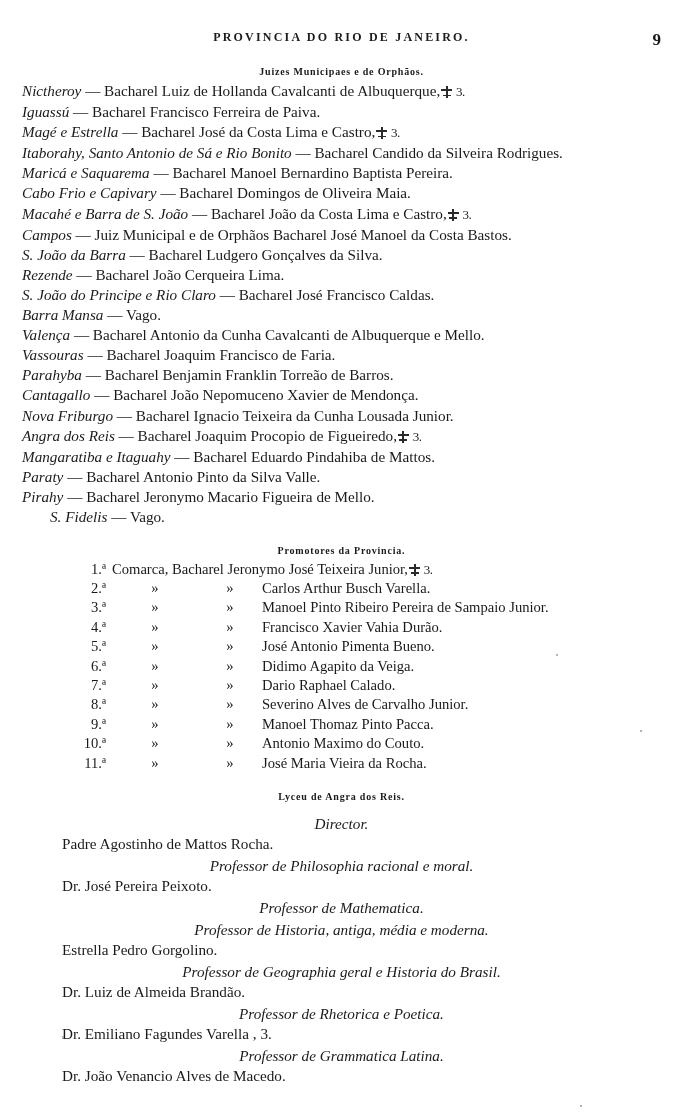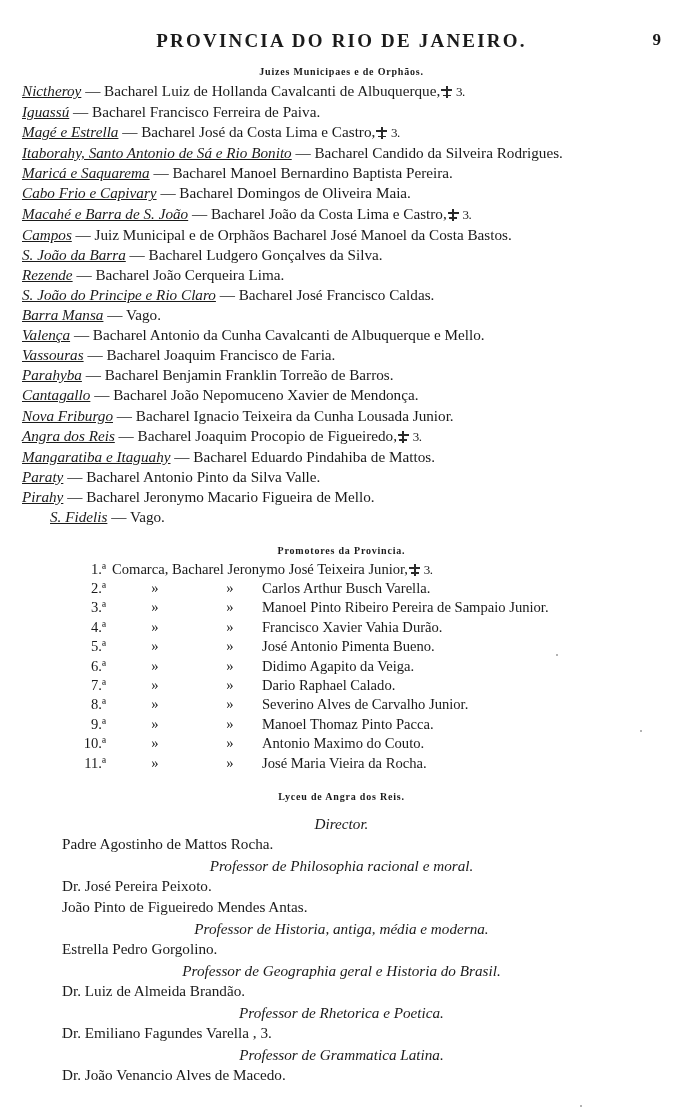--- a/index.html
+++ b/index.html
@@ -22,21 +22,21 @@
     padding: 0;
     box-sizing: border-box;
   }
   .header-row {
     position: relative;
     margin-top: 30px;
     height: 24px;
   }
   .running-title {
     text-align: center;
-    font-size: 19px;
+    font-size: 12px;
     font-weight: bold;
     letter-spacing: 2.2px;
     color: #1b1b1b;
   }
   .page-number {
     position: absolute;
     right: 22px;
     top: 0px;
     font-size: 17px;
     font-weight: bold;
@@ -57,21 +57,20 @@
     font-size: 15.2px;
     line-height: 19.6px;
     text-indent: 0;
     padding-left: 18px;
     text-indent: -18px;
     margin-bottom: 0.5px;
     white-space: normal;
   }
   .entry .place {
     font-style: italic;
-    text-decoration: underline;
   }
   .entry.indent {
     padding-left: 28px;
     text-indent: 0;
   }
   .order {
     font-family: "Liberation Serif", serif;
     font-size: 13px;
     letter-spacing: -0.5px;
   }
@@ -280,21 +279,21 @@
 
   <div class="section-head sp2">Lyceu de Angra dos Reis.</div>
 
   <div class="lyceu-block">
     <div class="role">Director.</div>
     <div class="person">Padre Agostinho de Mattos Rocha.</div>
 
     <div class="role">Professor de Philosophia racional e moral.</div>
     <div class="person">Dr. José Pereira Peixoto.</div>
 
-    <div class="person">João Pinto de Figueiredo Mendes Antas.</div>
+    <div class="role">Professor de Mathematica.</div>
 
     <div class="role">Professor de Historia, antiga, média e moderna.</div>
     <div class="person">Estrella Pedro Gorgolino.</div>
 
     <div class="role">Professor de Geographia geral e Historia do Brasil.</div>
     <div class="person">Dr. Luiz de Almeida Brandão.</div>
 
     <div class="role">Professor de Rhetorica e Poetica.</div>
     <div class="person">Dr. Emiliano Fagundes Varella ,   3.</div>
 

